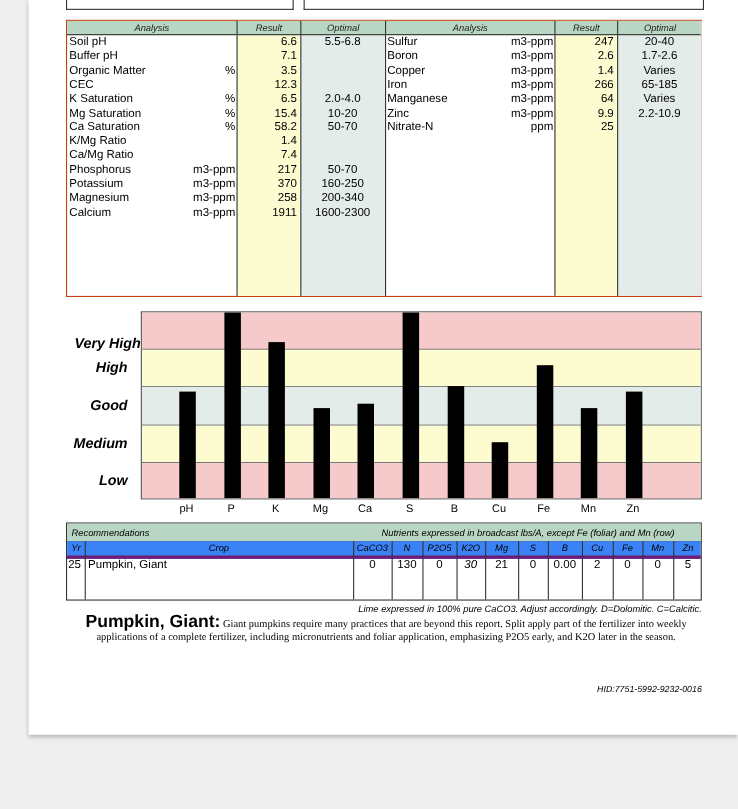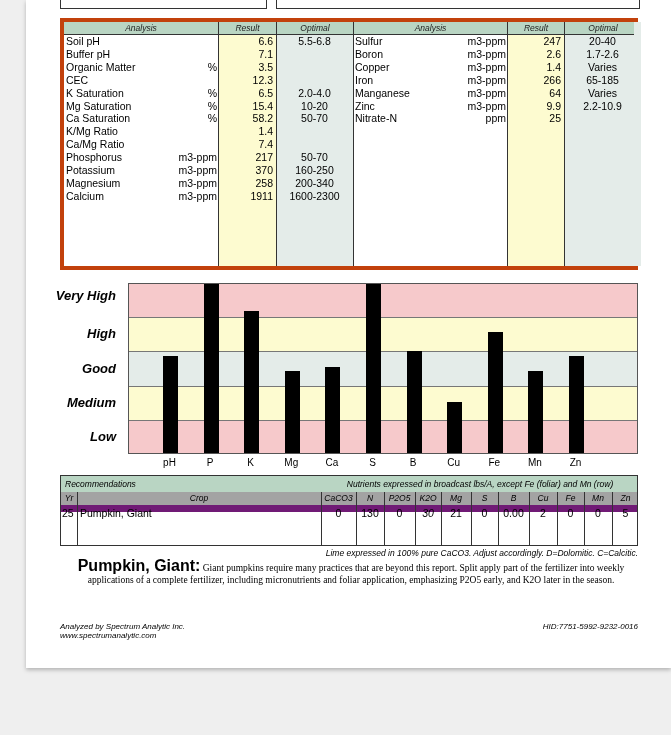--- a/index.html
+++ b/index.html
@@ -11,21 +11,21 @@
   }
   .page {
     position:absolute; left:26px; top:0; width:645px; height:668px;
     background:#fff;
     box-shadow:0 2px 4px rgba(0,0,0,0.25);
   }
   .abs { position:absolute; }
   .topbox { position:absolute; top:-2px; height:10px; border:1px solid #333; border-top:none; background:#fff; }
 
   
-  .atable { position:absolute; left:34px; top:18px; width:578px; height:252px; border:4px solid #c2410c; box-sizing:border-box; }
+  .atable { position:absolute; left:34px; top:18px; width:578px; height:252px; border:1px solid #c2410c; box-sizing:border-box; }
   .col { position:absolute; top:0; bottom:0; box-sizing:border-box; }
   .hdr { position:absolute; left:0; right:0; top:0; height:12px; background:#b9d5c3; border-bottom:1px solid #333;
          font-style:italic; font-size:8.5px; text-align:center; line-height:12px; color:#222; }
   .res-bg { background:#fdfbd0; }
   .opt-bg { background:#e4ece9; }
   .vline { border-left:1px solid #333; }
   .row { position:absolute; left:0; right:0; height:12.9px; font-size:10.5px; line-height:12.9px; white-space:nowrap; }
   .cell-name { position:absolute; left:2px; }
   .cell-unit { position:absolute; }
   .cell-res { position:absolute; }
@@ -34,21 +34,21 @@
   
   .chart { position:absolute; left:102px; top:283px; width:510px; height:171px; border:1px solid #555; box-sizing:border-box; overflow:hidden; }
   .band { position:absolute; left:0; right:0; box-sizing:border-box; border-bottom:1px solid #777; }
   .ylab { position:absolute; width:90px; left:0; text-align:right; font-weight:bold; font-style:italic; font-size:13px; }
   .bar { position:absolute; background:#000; width:15px; }
   .xlab { position:absolute; font-size:10px; text-align:center; width:30px; top:457px; }
 
   
   .rtable { position:absolute; left:34px; top:475px; width:578px; height:71px; border:1px solid #333; box-sizing:border-box; }
   .rhdr1 { position:absolute; left:0; right:0; top:0; height:16px; background:#b9d5c3; border-bottom:1px solid #333; font-style:italic; font-size:8.5px; line-height:16px; }
-  .rhdr2 { position:absolute; left:0; right:0; top:16px; height:13px; background:#a3a3a3; border-bottom:7px solid #701a75; font-style:italic; font-size:8.5px; line-height:13px; }
+  .rhdr2 { position:absolute; left:0; right:0; top:16px; height:13px; background:#3b82f6; border-bottom:3px solid #701a75; font-style:italic; font-size:8.5px; line-height:13px; }
   .rcol { position:absolute; top:16px; bottom:0; border-left:1px solid #333; box-sizing:border-box; }
   .rcell { position:absolute; text-align:center; font-size:10.5px; }
   .note { position:absolute; font-size:8.5px; font-style:italic; }
   .para { position:absolute; left:38px; top:560px; width:574px; font-family:"Liberation Serif", serif; font-size:9.5px; line-height:12px; text-align:center; }
   .para b { font-family:"Liberation Sans", sans-serif; font-size:16px; }
   .footer { position:absolute; font-size:8px; font-style:italic; line-height:9px; }
 </style>
 </head>
 <body>
 
@@ -198,21 +198,21 @@
           <span class="cell-opt" style="left: 211px; width: 77px;"></span>
         </div>
       </div>
   </div>
 
   <div id="ylabels">
       <div class="ylab" style="top: 428.9px;">Low</div>
       <div class="ylab" style="top: 394.7px;">Medium</div>
       <div class="ylab" style="top: 360.5px;">Good</div>
       <div class="ylab" style="top: 326.3px;">High</div>
-      <div class="ylab" style="top: 288px;">Very High</div>
+      <div class="ylab" style="top: 304px; padding-left: 12px;">Very High</div>
     </div>
   <div class="chart" id="chart">
       <div class="band" style="top: 0px; height: 34.2px; background: rgb(246, 201, 203);"></div>
       <div class="band" style="top: 34.2px; height: 34.2px; background: rgb(253, 251, 208);"></div>
       <div class="band" style="top: 68.4px; height: 34.2px; background: rgb(228, 236, 233);"></div>
       <div class="band" style="top: 102.6px; height: 34.2px; background: rgb(253, 251, 208);"></div>
       <div class="band" style="top: 136.8px; height: 34.2px; background: rgb(246, 201, 203);"></div>
       <div class="bar" style="left: 34px; height: 97.128px; bottom: 0px; background: rgb(0, 0, 0);"></div>
       <div class="bar" style="left: 74.6px; height: 171px; bottom: 0px; background: rgb(0, 0, 0);"></div>
       <div class="bar" style="left: 115.2px; height: 141.93px; bottom: 0px; background: rgb(0, 0, 0);"></div>
@@ -289,18 +289,14 @@
         <span class="rcell" style="top: 31px; left: 551px; width: 27px;">5</span>
       </div>
   </div>
 
   <div class="note" style="right:33px;top:548px;">Lime expressed in 100% pure CaCO3.  Adjust accordingly.  D=Dolomitic.  C=Calcitic.</div>
 
   <div class="para">
     <b>Pumpkin, Giant:</b><span> Giant pumpkins require many practices that are beyond this report. Split apply part of the fertilizer into weekly applications of a complete fertilizer, including micronutrients and foliar application, emphasizing P2O5 early, and K2O later in the season.</span>
   </div>
 
-  <div class="footer" style="left:34px;top:622px;">
-    <div>Analyzed by Spectrum Analytic Inc.</div>
-    <div>www.spectrumanalytic.com</div>
-  </div>
   <div class="footer" style="right:33px;top:622px;">HID:7751-5992-9232-0016</div>
 </div>
 
 </body></html>

